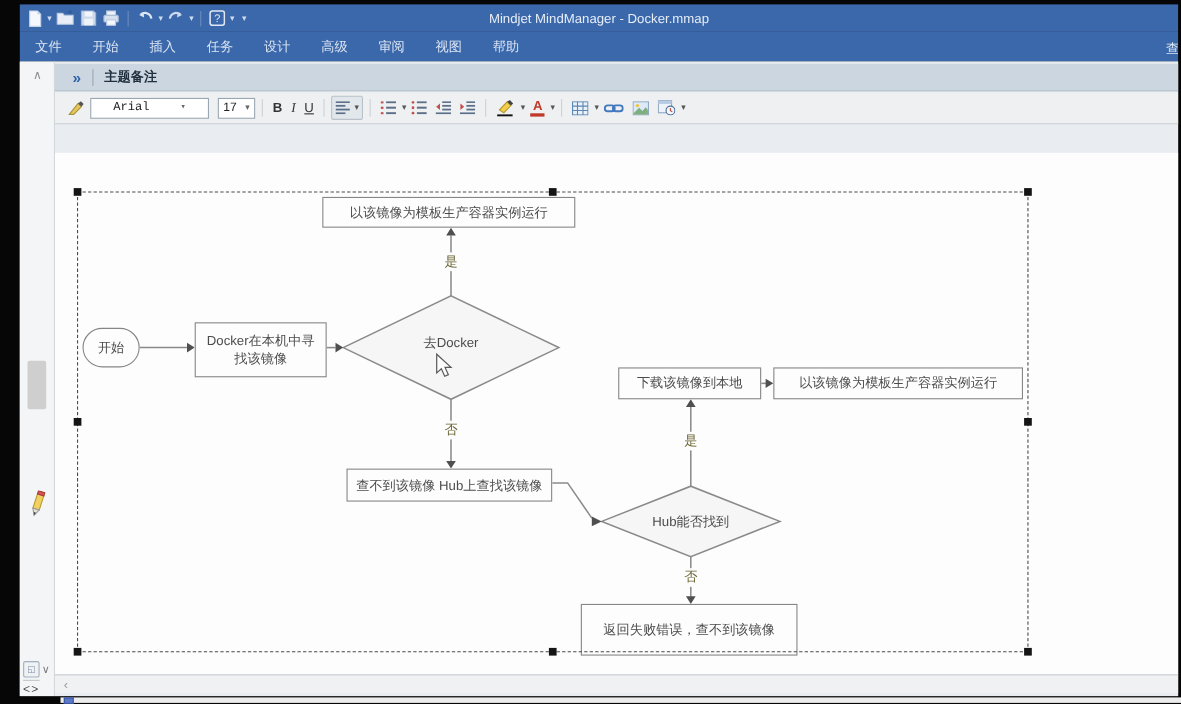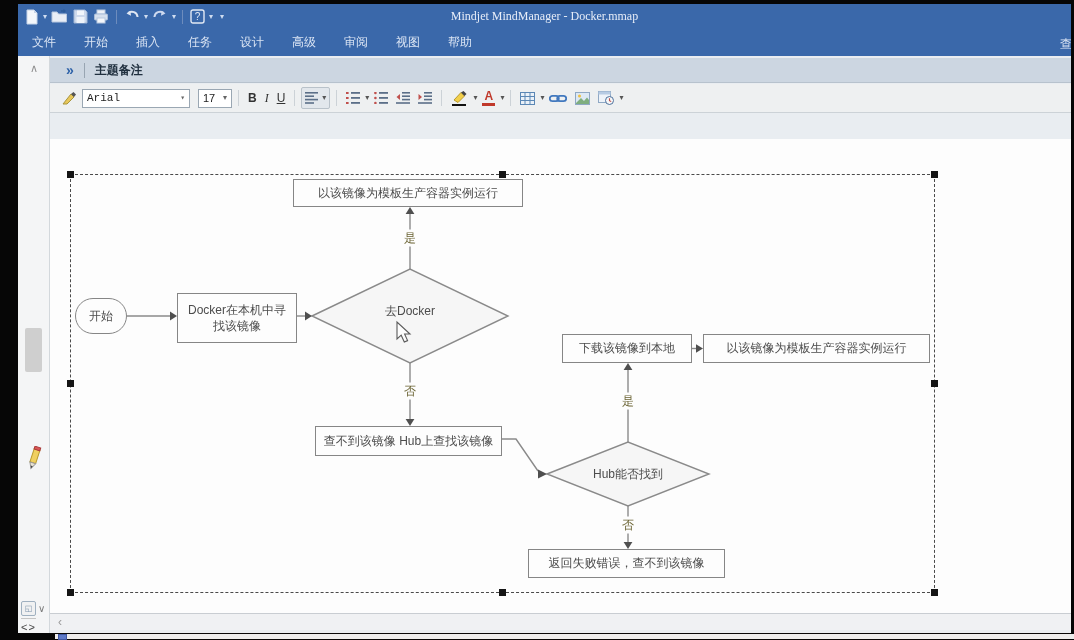--- a/index.html
+++ b/index.html
@@ -7,21 +7,21 @@
               font-family:"Liberation Sans", sans-serif; }
   .abs { position:absolute; }
 
   
   #titlebar { left:18px; top:4px; width:1053px; height:25px; background:#3a68aa;
               display:flex; align-items:center; color:#e9eef7; }
   #qat { display:flex; align-items:center; gap:3px; padding-left:6px; }
   .qbtn { display:inline-flex; align-items:center; justify-content:center; height:20px; padding:0 1px; }
   .dd { font-size:8px; color:#cfdcf0; line-height:1; }
   .qsep { width:1px; height:14px; background:#6d8cbd; margin:0 3px; }
-  #win-title { position:absolute; left:0; right:0; text-align:center; font-size:12px; color:#e7edf8; pointer-events:none;font-family:Liberation Serif, serif; }
+  #win-title { position:absolute; left:0; right:0; text-align:center; font-size:12px; color:#e7edf8; pointer-events:none; }
 
   #menubar { left:18px; top:29px; width:1053px; height:27px; background:#3a68aa;
              display:flex; align-items:center; gap:0; overflow:hidden; }
   .menu-item { color:#dbe5f4; font-size:12px; padding:5px 14px; cursor:default; }
   #menu-clip { position:absolute; right:0; top:7px; width:11px; overflow:hidden;
                color:#dbe5f4; font-size:12px; }
 
   
   #workspace { left:18px; top:56px; width:1053px; height:577px; background:#e9edf1; }
 
@@ -46,21 +46,21 @@
   .hdr-sep { width:1px; height:15px; background:#98a5b2; margin-right:10px; }
   #panel-title { font-size:12px; font-weight:bold; color:#20303f; }
 
   #fmt-toolbar { position:absolute; left:0; top:28px; width:1021px; height:29px; background:#eef0f1;
                  border-bottom:1px solid #ccd2d7; display:flex; align-items:center; gap:2px; padding-left:8px; }
   .tbtn { display:inline-flex; align-items:center; justify-content:center; height:22px; padding:0 3px;
           color:#333; font-size:12px; border-radius:2px; }
   .tbtn.boxed { background:#e2e7ec; border:1px solid #b9c2ca; }
   .tsep { width:1px; height:16px; background:#ccd2d7; margin:0 4px; }
   #font-select { width:108px; height:19px; background:#fff; border:1px solid #9aa7b3; font-size:11px;
-                 color:#222; display:flex; align-items:center; justify-content:space-between; padding:0 4px;
+                 color:#222; display:flex; align-items:center; justify-content:space-between; padding:0 20px;
                  font-family:"Liberation Mono", monospace; }
   #size-select { width:34px; height:19px; background:#fff; border:1px solid #9aa7b3; font-size:11px; color:#222;
                  display:flex; align-items:center; justify-content:space-between; padding:0 4px; margin-left:6px; }
   .b-b { font-weight:bold; } .b-i { font-style:italic; font-family:"Liberation Serif", serif; }
   .b-u { text-decoration:underline; }
 
   
   #note-title-row { position:absolute; left:0; top:57px; width:1021px; height:26px; background:#fff;
                     border-bottom:1px solid #d6d6d6; display:flex; align-items:center; padding-left:22px;
                     font-family:"DejaVu Serif", serif; font-size:13px; color:#333; }
@@ -372,21 +372,21 @@
         <span>Hub能否找到</span>
       </div>
       <div class="rect" style="left:512px; top:195px; width:130px; height:29px;">
         <span>下载该镜像到本地</span>
       </div>
       <div class="rect" style="left:653px; top:195px; width:227px; height:29px;">
         <span>以该镜像为模板生产容器实例运行</span>
       </div>
       <div class="edge-label" style="left:578px; top:262px;">是</div>
       <div class="edge-label" style="left:578px; top:386px;">否</div>
-      <div class="rect" style="left:478px; top:410px; width:197px; height:29px;">
+      <div class="rect" style="left:478px; top:410px; width:197px; height:47px;">
         <span>返回失败错误，查不到该镜像</span>
       </div>
 
       <div id="selection"></div>
       <div class="handle" style="left:17px;  top:32px;"></div>
       <div class="handle" style="left:449px; top:32px;"></div>
       <div class="handle" style="left:881px; top:32px;"></div>
       <div class="handle" style="left:17px;  top:241px;"></div>
       <div class="handle" style="left:881px; top:241px;"></div>
       <div class="handle" style="left:17px;  top:450px;"></div>

